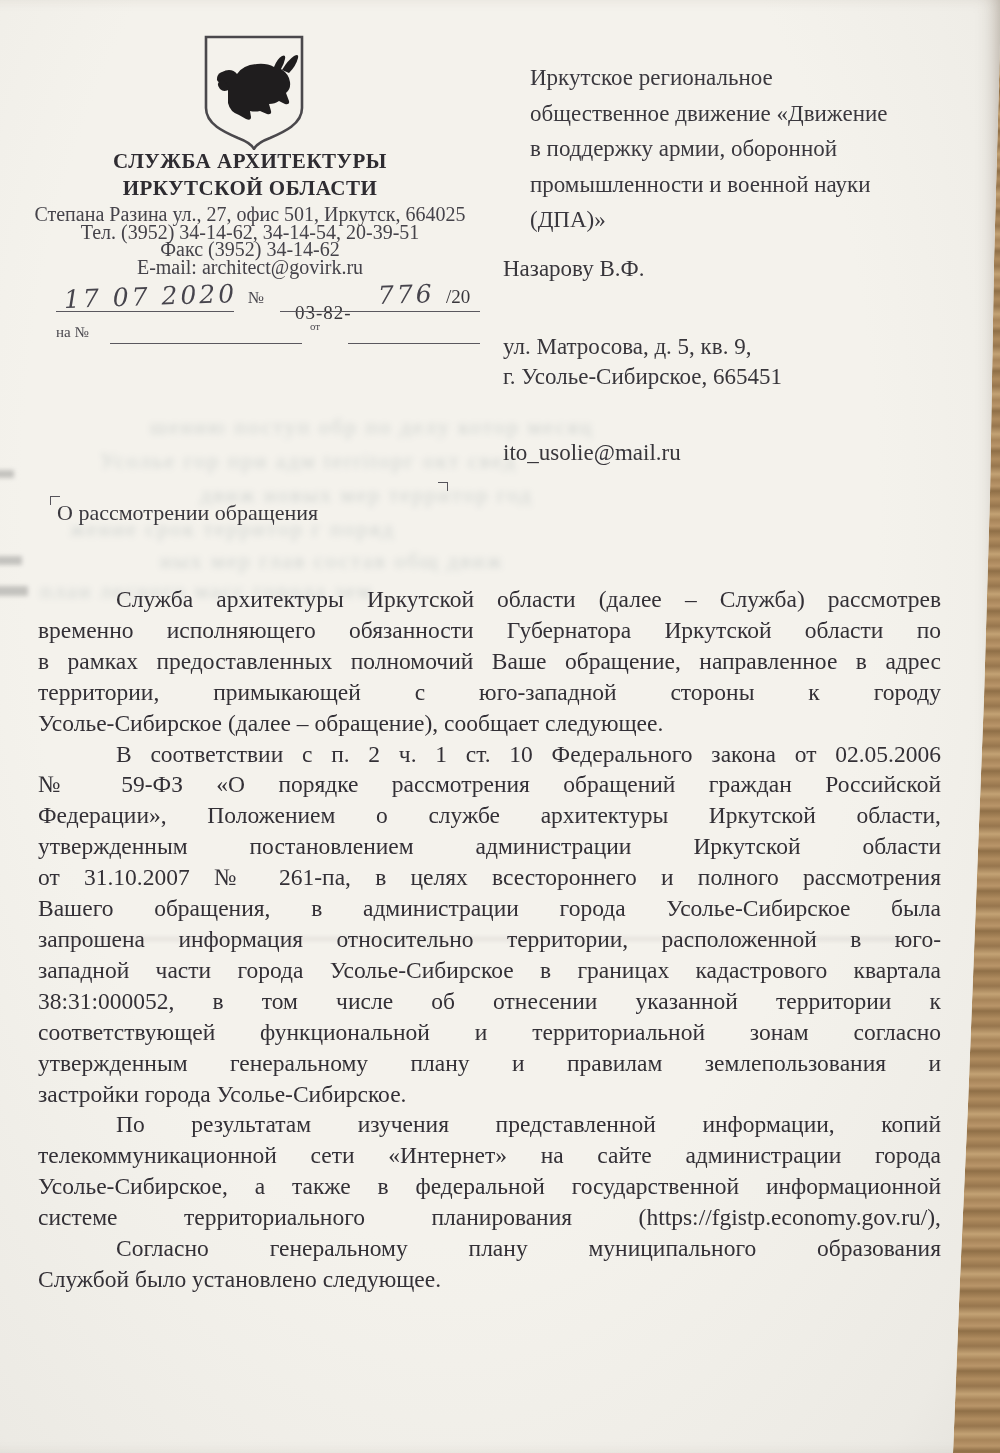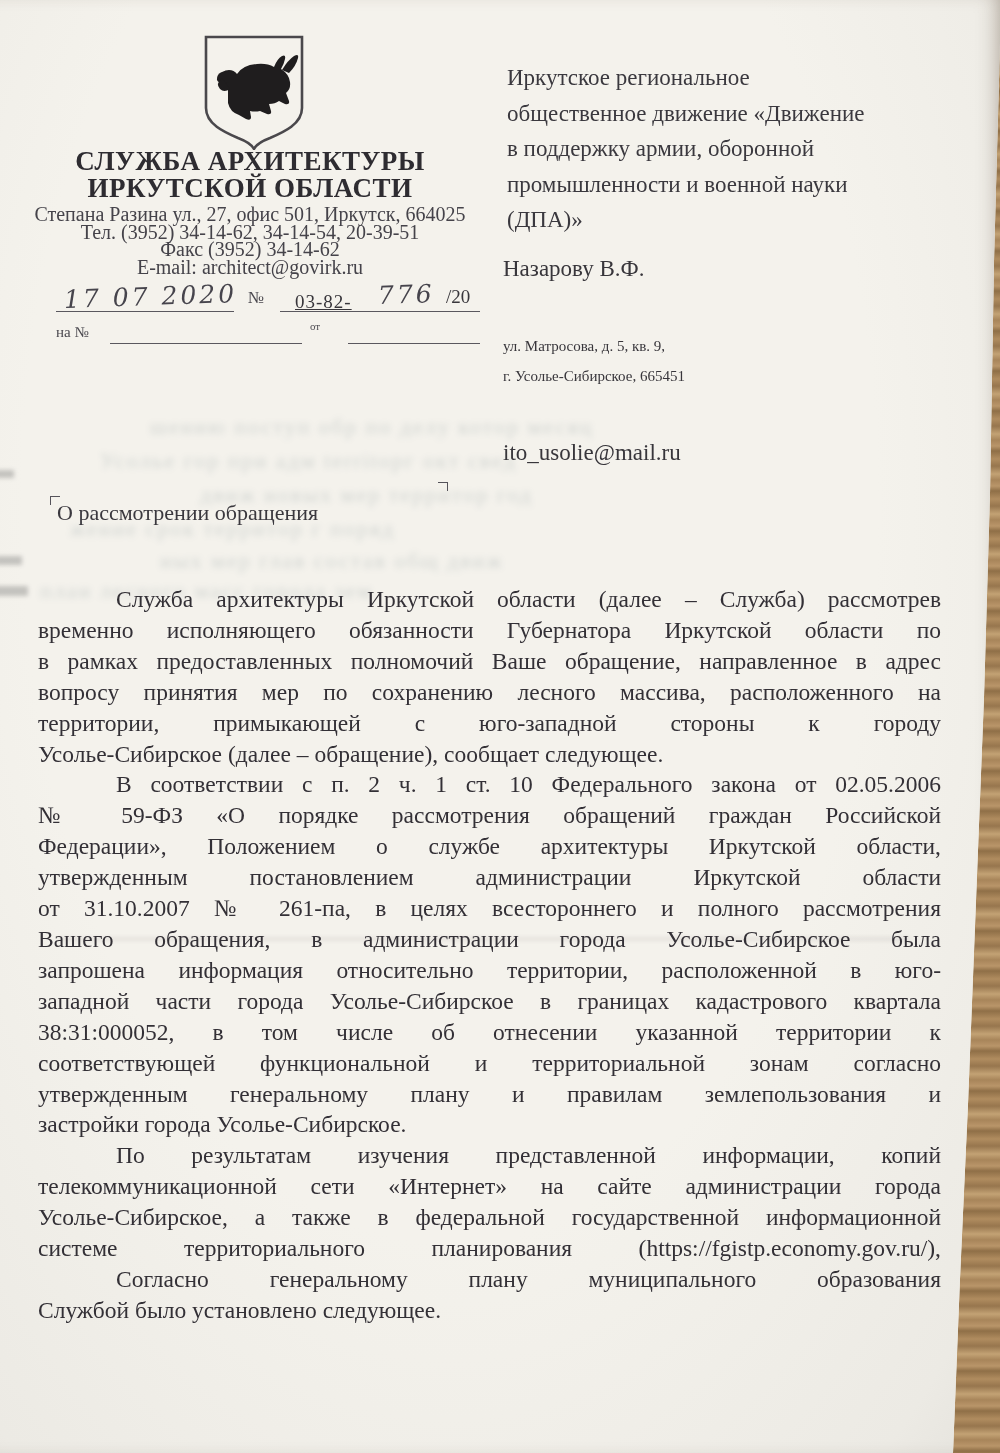--- a/index.html
+++ b/index.html
@@ -16,42 +16,42 @@
   .paper{position:absolute;inset:0;
     background:
       radial-gradient(ellipse at 45% 35%, #f4f2ec 55%, #eceae4 90%, #e4e2dc 100%),
       #f1efe9;
     clip-path:polygon(0 0,100% 0,100% 3%,99.4% 18%,99% 34%,98.4% 48%,
                       97.6% 62%,96.8% 76%,96% 88%,95.3% 100%,0 100%);
     box-shadow:inset -14px 0 22px -14px rgba(70,50,30,.45);}
   
   .crest{position:absolute;left:198px;top:32px;width:112px;height:118px;}
   .org-title{position:absolute;left:30px;top:148px;width:440px;text-align:center;
-    font-weight:bold;font-size:27px;line-height:27px;letter-spacing:.5px;
+    font-weight:bold;font-size:21px;line-height:27px;letter-spacing:.5px;
     white-space:pre-line;color:#2e2c31;}
   .org-addr{position:absolute;left:30px;top:206px;width:440px;text-align:center;
     font-size:20px;line-height:17.5px;white-space:pre-line;color:#45434a;}
   .numrow{position:absolute;left:48px;top:280px;width:410px;height:40px;font-size:19px;}
   .hw{font-family:"DejaVu Serif", serif;font-style:italic;color:#46444c;
       letter-spacing:3px;font-size:25px;transform:rotate(-2deg);display:inline-block;}
   .u{position:absolute;border-bottom:1.4px solid #5a585e;height:1px;}
   .numrow .d{position:absolute;left:16px;top:2px;}
   .numrow .no{position:absolute;left:200px;top:8px;font-size:17px;color:#4a484e;}
-  .numrow .p1{position:absolute;left:247px;top:11px;letter-spacing:1px;text-decoration:underline;}
+  .numrow .p1{position:absolute;left:247px;top:22px;letter-spacing:1px;}
   .numrow .p2{position:absolute;left:330px;top:0px;}
   .numrow .p3{position:absolute;left:398px;top:6px;}
   .refrow{position:absolute;left:48px;top:318px;width:410px;height:30px;
           font-size:15px;color:#4a484e;}
   .refrow .l1{position:absolute;left:8px;top:6px;}
   .refrow .l2{position:absolute;left:262px;top:2px;font-size:11px;}
   
-  .recipient{position:absolute;left:507px;top:60px;width:440px;
+  .recipient{position:absolute;left:530px;top:60px;width:440px;
     font-size:23px;line-height:35.5px;white-space:pre-line;color:#3a383e;}
   .rec-name{position:absolute;left:503px;top:256px;font-size:23px;}
-  .rec-addr{position:absolute;left:503px;top:332px;font-size:15px;line-height:29.5px;
+  .rec-addr{position:absolute;left:503px;top:332px;font-size:23px;line-height:29.5px;
     white-space:pre-line;}
   .rec-email{position:absolute;left:503px;top:440px;font-size:23px;}
   
   .subject{position:absolute;left:57px;top:500px;font-size:22px;color:#3a383e;}
   .corner{position:absolute;width:9px;height:8px;}
   .corner.open{left:50px;top:496px;border-left:1.6px solid #55535a;border-top:1.6px solid #55535a;}
   .corner.close{left:438px;top:482px;border-right:1.6px solid #55535a;border-top:1.6px solid #55535a;}
   
   .body{position:absolute;left:38px;top:584px;width:903px;
     font-size:23.5px;line-height:30.9px;color:#333036;}
@@ -144,21 +144,20 @@
     <div class="rec-email">ito_usolie@mail.ru</div>
 
     <span class="corner open"></span>
     <span class="corner close"></span>
     <div class="subject">О рассмотрении обращения</div>
 
     <div class="body">
         <div class="bline first">Служба архитектуры Иркутской области (далее – Служба)  рассмотрев</div>
         <div class="bline">временно исполняющего обязанности Губернатора Иркутской области по</div>
         <div class="bline">в рамках предоставленных полномочий Ваше обращение, направленное в адрес</div>
-        <div class="bline">вопросу принятия мер по сохранению лесного массива, расположенного на</div>
         <div class="bline">территории, примыкающей с юго-западной стороны к городу</div>
         <div class="bline last">Усолье-Сибирское (далее – обращение), сообщает следующее.</div>
         <div class="bline first">В соответствии с п. 2 ч. 1 ст. 10 Федерального закона от 02.05.2006</div>
         <div class="bline">№ 59-ФЗ «О порядке рассмотрения обращений граждан Российской</div>
         <div class="bline">Федерации», Положением о службе архитектуры Иркутской области,</div>
         <div class="bline">утвержденным постановлением администрации Иркутской области</div>
         <div class="bline">от 31.10.2007 № 261-па, в целях всестороннего и полного рассмотрения</div>
         <div class="bline">Вашего обращения, в администрации города Усолье-Сибирское была</div>
         <div class="bline">запрошена информация относительно территории, расположенной в юго-</div>
         <div class="bline">западной части города Усолье-Сибирское в границах кадастрового квартала</div>

